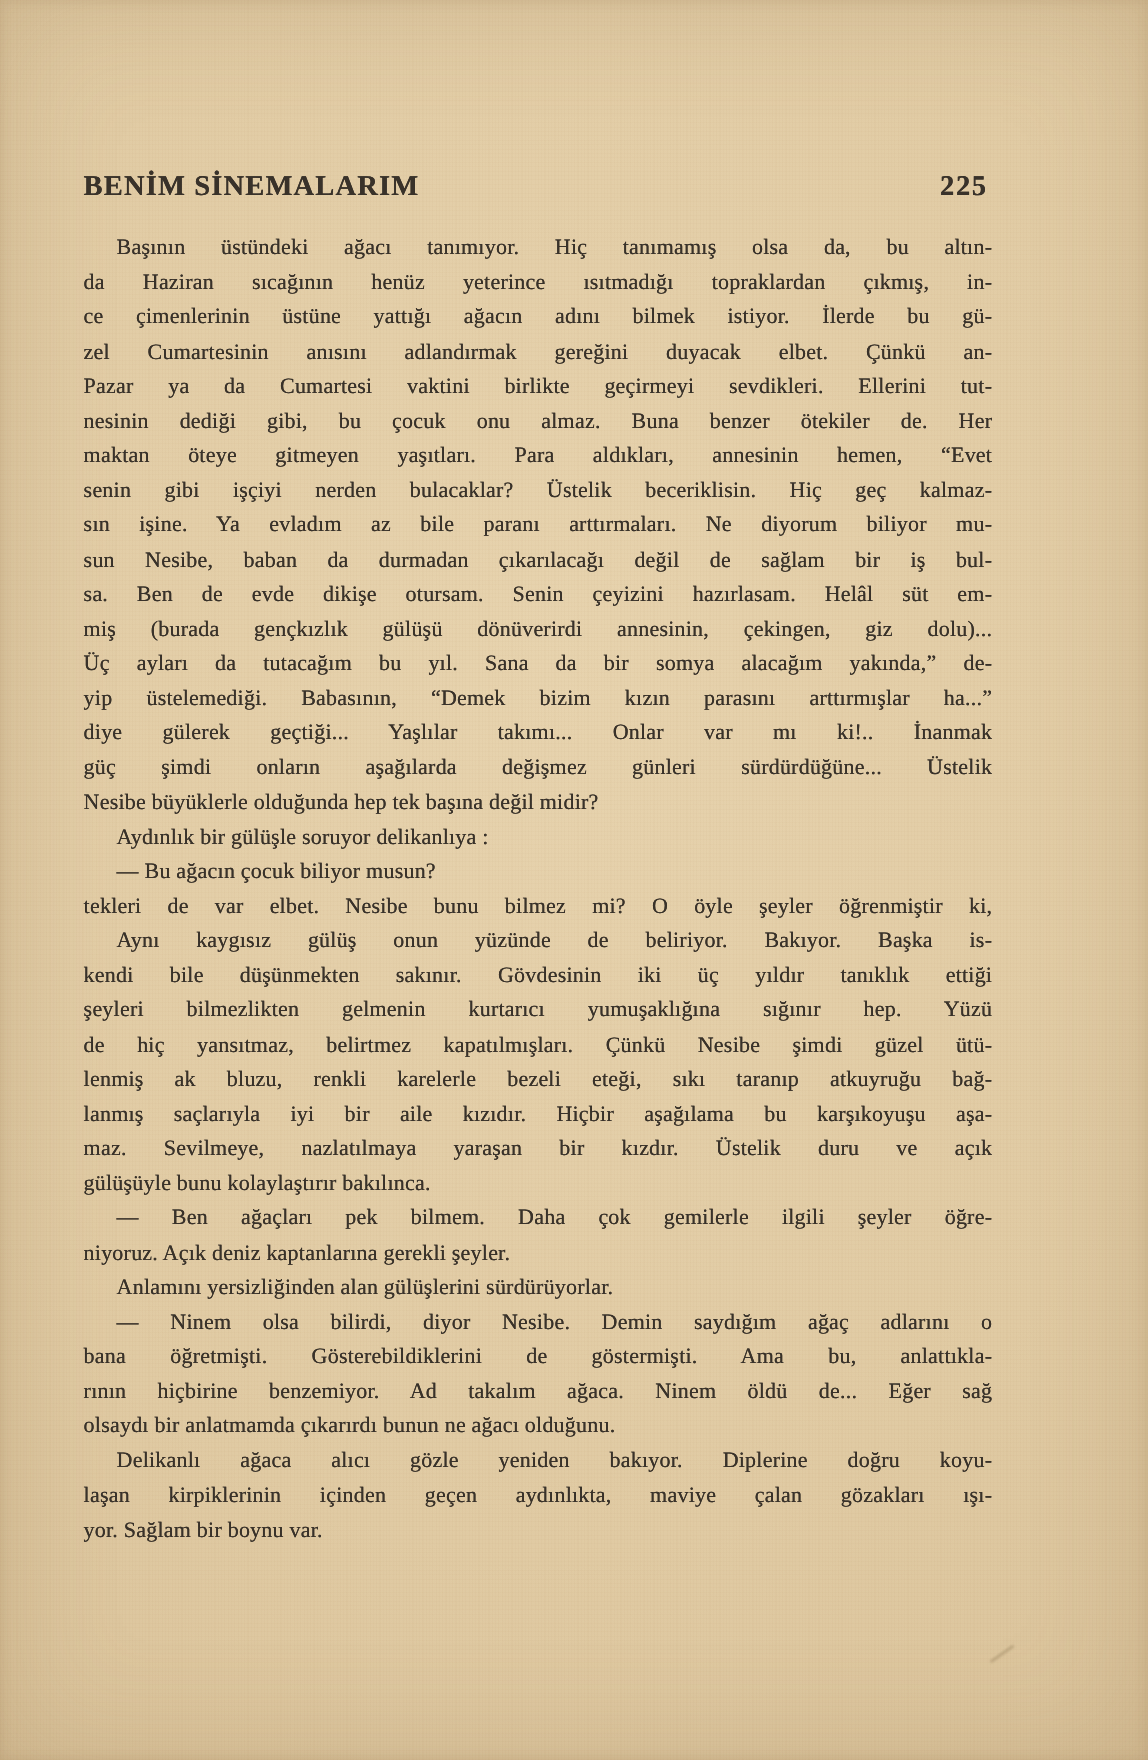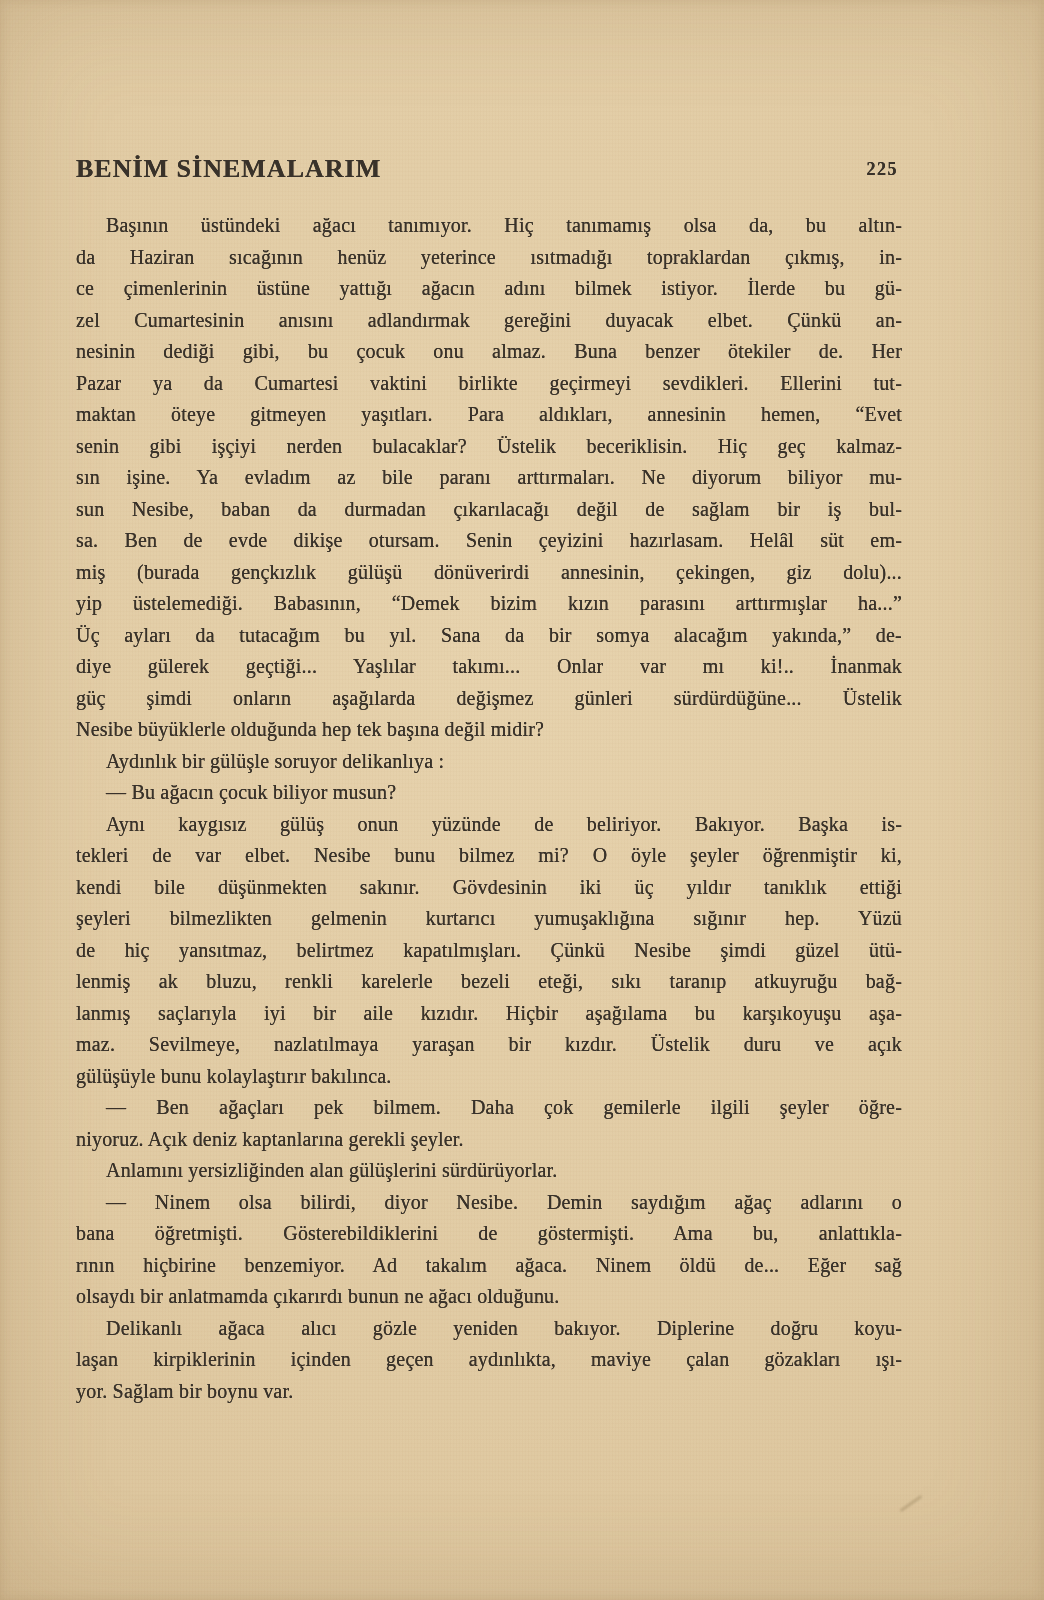--- a/index.html
+++ b/index.html
@@ -47,21 +47,21 @@
     font-size: 26px;
     font-weight: bold;
     letter-spacing: 1px;
     line-height: 32px;
     text-shadow: 0 0 0.5px currentColor;
   }
   .head-pagenum {
     position: absolute;
     right: 4px;
     top: 0;
-    font-size: 18px;
+    font-size: 26px;
     font-weight: bold;
     letter-spacing: 1.5px;
     line-height: 32px;
     text-shadow: 0 0 0.5px currentColor;
   }
   .text-block {
     position: absolute;
     left: 76px;
     top: 210px;
     width: 826px;
@@ -102,37 +102,37 @@
 <div class="running-head">
   <div class="head-title">BENİM SİNEMALARIM</div>
   <div class="head-pagenum">225</div>
 </div>
 
 <div class="text-block">
     <div class="line j ind">Başının üstündeki ağacı tanımıyor. Hiç tanımamış olsa da, bu altın-</div>
     <div class="line j">da Haziran sıcağının henüz yeterince ısıtmadığı topraklardan çıkmış, in-</div>
     <div class="line j">ce çimenlerinin üstüne yattığı ağacın adını bilmek istiyor. İlerde bu gü-</div>
     <div class="line j">zel Cumartesinin anısını adlandırmak gereğini duyacak elbet. Çünkü an-</div>
+    <div class="line j">Pazar ya da Cumartesi vaktini birlikte geçirmeyi sevdikleri. Ellerini tut-</div>
     <div class="line j">nesinin dediği gibi, bu çocuk onu almaz. Buna benzer ötekiler de. Her</div>
-    <div class="line j">Pazar ya da Cumartesi vaktini birlikte geçirmeyi sevdikleri. Ellerini tut-</div>
     <div class="line j">maktan öteye gitmeyen yaşıtları. Para aldıkları, annesinin hemen, “Evet</div>
     <div class="line j">senin gibi işçiyi nerden bulacaklar? Üstelik beceriklisin. Hiç geç kalmaz-</div>
     <div class="line j">sın işine. Ya evladım az bile paranı arttırmaları. Ne diyorum biliyor mu-</div>
     <div class="line j">sun Nesibe, baban da durmadan çıkarılacağı değil de sağlam bir iş bul-</div>
     <div class="line j">sa. Ben de evde dikişe otursam. Senin çeyizini hazırlasam. Helâl süt em-</div>
     <div class="line j">miş (burada gençkızlık gülüşü dönüverirdi annesinin, çekingen, giz dolu)...</div>
+    <div class="line j">Üç ayları da tutacağım bu yıl. Sana da bir somya alacağım yakında,” de-</div>
     <div class="line j">yip üstelemediği. Babasının, “Demek bizim kızın parasını arttırmışlar ha...”</div>
-    <div class="line j">Üç ayları da tutacağım bu yıl. Sana da bir somya alacağım yakında,” de-</div>
     <div class="line j">diye gülerek geçtiği... Yaşlılar takımı... Onlar var mı ki!.. İnanmak</div>
     <div class="line j">güç şimdi onların aşağılarda değişmez günleri sürdürdüğüne... Üstelik</div>
     <div class="line">Nesibe büyüklerle olduğunda hep tek başına değil midir?</div>
     <div class="line ind">Aydınlık bir gülüşle soruyor delikanlıya :</div>
     <div class="line ind">— Bu ağacın çocuk biliyor musun?</div>
+    <div class="line j">tekleri de var elbet. Nesibe bunu bilmez mi? O öyle şeyler öğrenmiştir ki,</div>
     <div class="line j ind">Aynı kaygısız gülüş onun yüzünde de beliriyor. Bakıyor. Başka is-</div>
-    <div class="line j">tekleri de var elbet. Nesibe bunu bilmez mi? O öyle şeyler öğrenmiştir ki,</div>
     <div class="line j">kendi bile düşünmekten sakınır. Gövdesinin iki üç yıldır tanıklık ettiği</div>
     <div class="line j">şeyleri bilmezlikten gelmenin kurtarıcı yumuşaklığına sığınır hep. Yüzü</div>
     <div class="line j">de hiç yansıtmaz, belirtmez kapatılmışları. Çünkü Nesibe şimdi güzel ütü-</div>
     <div class="line j">lenmiş ak bluzu, renkli karelerle bezeli eteği, sıkı taranıp atkuyruğu bağ-</div>
     <div class="line j">lanmış saçlarıyla iyi bir aile kızıdır. Hiçbir aşağılama bu karşıkoyuşu aşa-</div>
     <div class="line j">maz. Sevilmeye, nazlatılmaya yaraşan bir kızdır. Üstelik duru ve açık</div>
     <div class="line">gülüşüyle bunu kolaylaştırır bakılınca.</div>
     <div class="line j ind">— Ben ağaçları pek bilmem. Daha çok gemilerle ilgili şeyler öğre-</div>
     <div class="line">niyoruz. Açık deniz kaptanlarına gerekli şeyler.</div>
     <div class="line ind">Anlamını yersizliğinden alan gülüşlerini sürdürüyorlar.</div>

